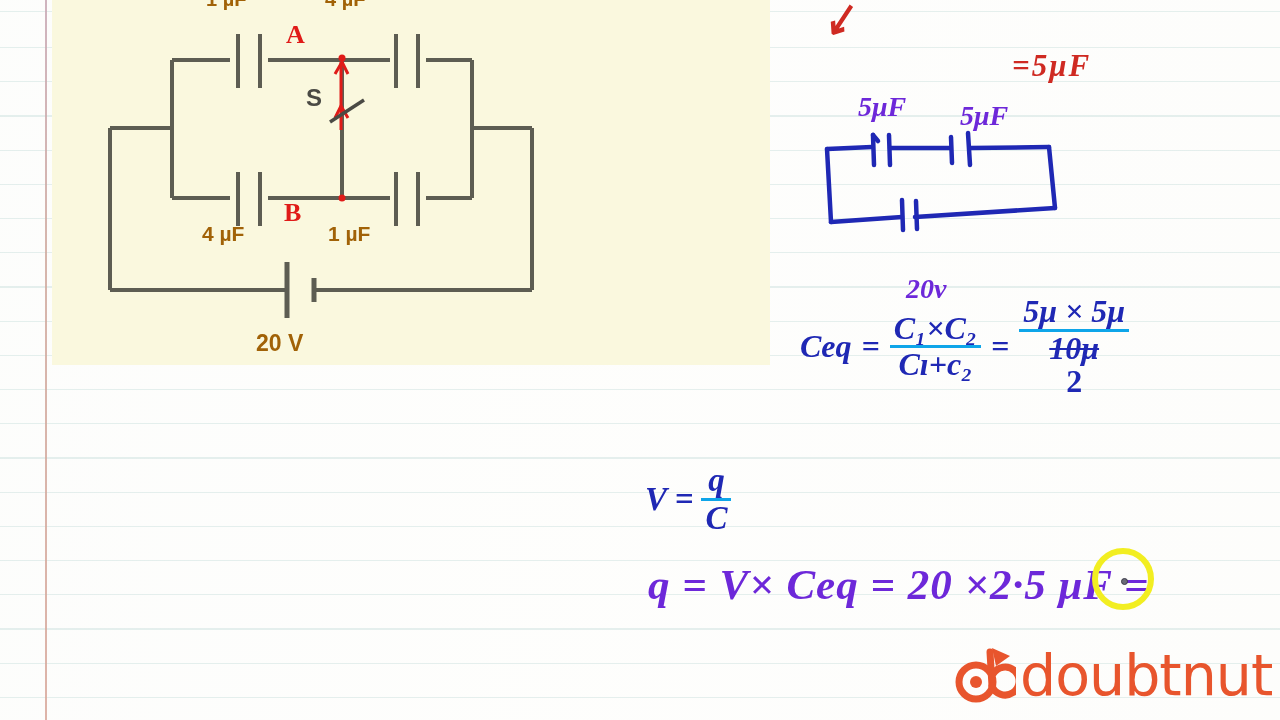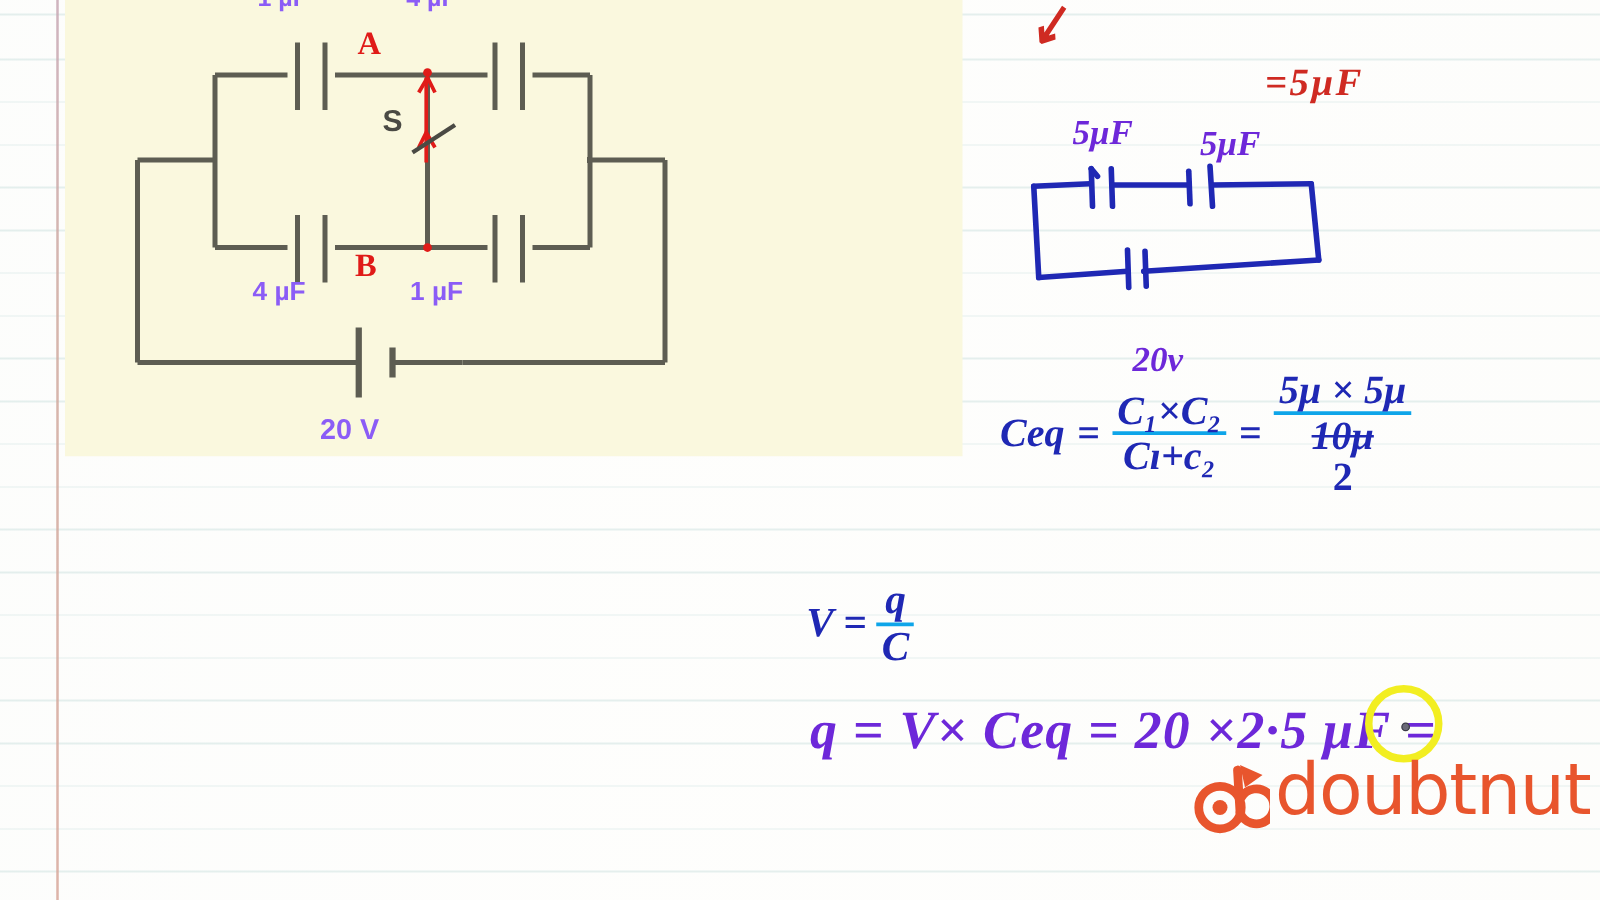--- a/index.html
+++ b/index.html
@@ -52,21 +52,21 @@
     left: 52px; top: 0;
     width: 718px; height: 365px;
     background: #faf8de;
   }
   #figure-panel svg { display:block; }
 
   .fig-label {
     position: absolute;
     font-family: "Liberation Sans", sans-serif;
     font-weight: bold;
-    color: #8b5cf6;
+    color: #a16207;
     white-space: nowrap;
   }
   .red-ink {
     position: absolute;
     font-family: "Liberation Serif", serif;
     font-weight: bold;
     color: #e01b18;
     white-space: nowrap;
   }
 
@@ -112,23 +112,23 @@
     width: 7px; height: 7px;
     border-radius: 50%;
     background: #6a6a78;
     border: 1px solid #3a3a46;
     box-sizing: border-box;
   }
 
   
   #logo {
     position: absolute;
-    left: 952px; top: 604px;
+    left: 952px; top: 640px;
     display: flex;
-    align-items: flex-start;
+    align-items: flex-end;
     gap: 4px;
   }
   #logo .wordmark {
     font-family: "DejaVu Sans", sans-serif;
     font-size: 57px;
     font-weight: 400;
     letter-spacing: -1px;
     color: #e8552d;
     line-height: 1;
   }

